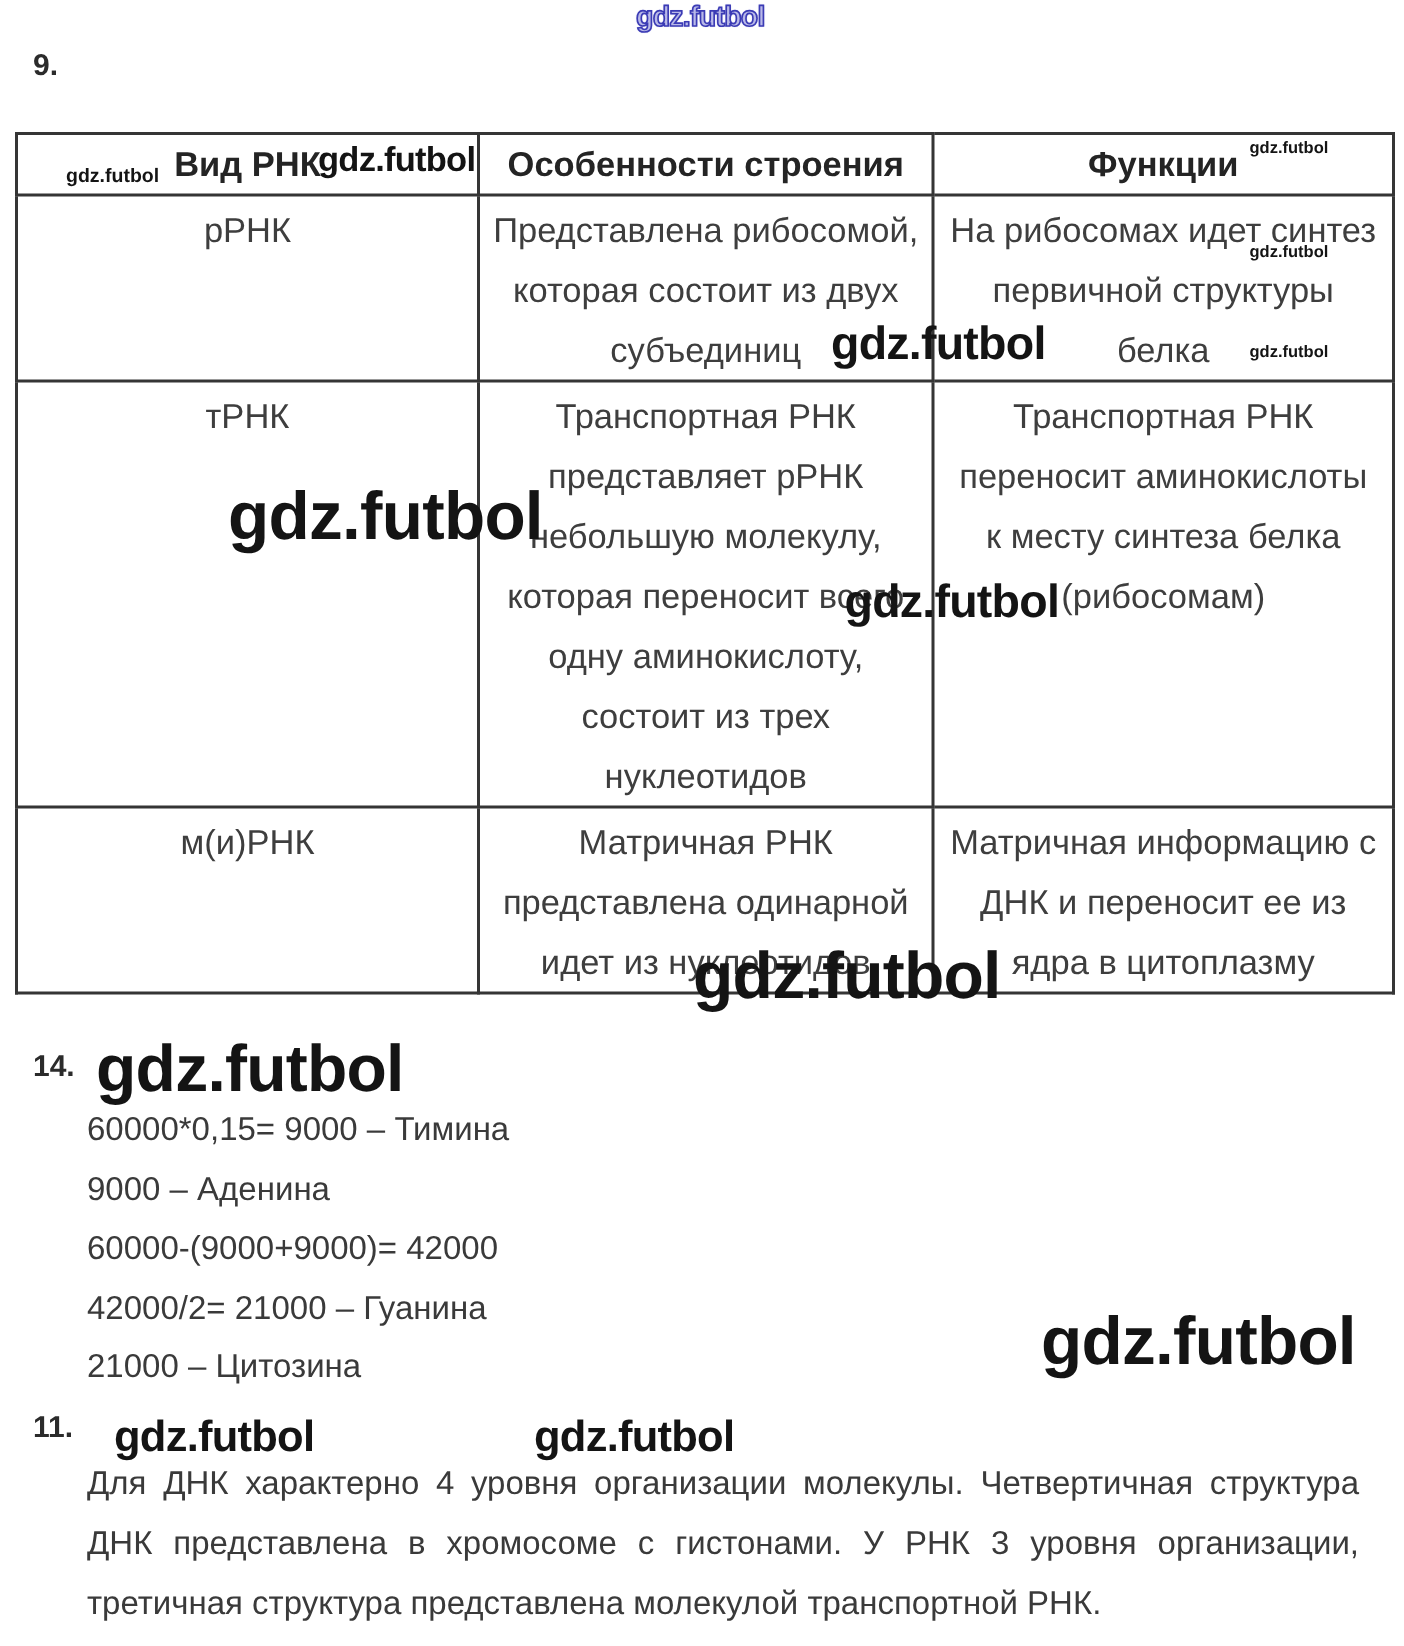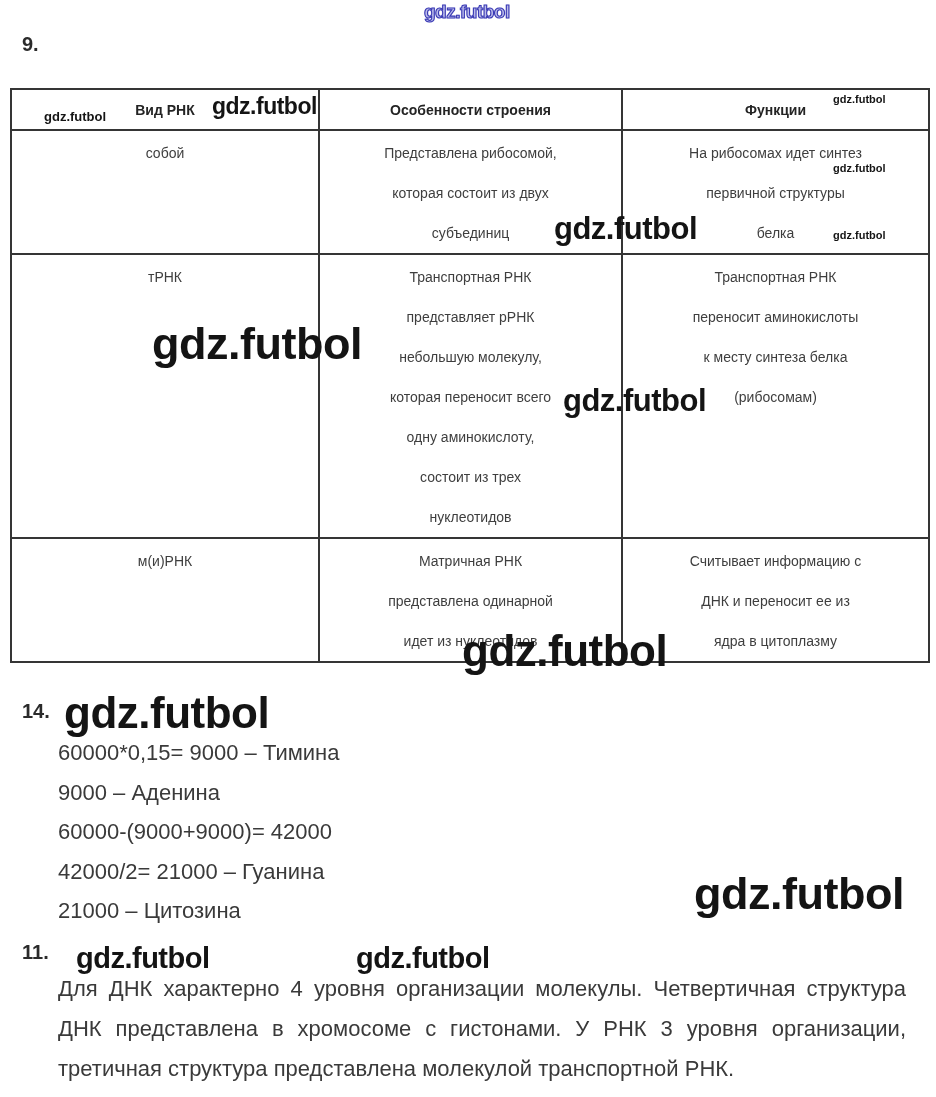--- a/index.html
+++ b/index.html
@@ -39,21 +39,21 @@
   .rna{
     position:absolute;left:10px;top:88px;
     width:918px;
     border-collapse:collapse;
     table-layout:fixed;
   }
   .rna th,.rna td{
     border:2px solid #353535;
     padding:0 0;
     text-align:center;
-    font-size:14px;
+    font-size:23px;
     color:#3e3e3e;
     margin-left:23px;
   }
   .rna th{
     font-weight:bold;
     color:#242424;
     height:39px;
     vertical-align:middle;
     line-height:1;
   }
@@ -92,21 +92,21 @@
     <thead>
       <tr>
         <th>Вид РНК</th>
         <th>Особенности строения</th>
         <th>Функции</th>
       </tr>
     </thead>
     <tbody>
       <tr style="height:120px">
         <td>
-          <div class="cl">собой</div>
+          <div class="cl">рРНК</div>
         </td>
         <td>
           <div class="cl">Представлена рибосомой,</div>
           <div class="cl">которая состоит из двух</div>
           <div class="cl">субъединиц</div>
         </td>
         <td>
           <div class="cl">На рибосомах идет синтез</div>
           <div class="cl">первичной структуры</div>
           <div class="cl">белка</div>
@@ -135,21 +135,21 @@
       <tr style="height:114px">
         <td>
           <div class="cl">м(и)РНК</div>
         </td>
         <td>
           <div class="cl">Матричная РНК</div>
           <div class="cl">представлена одинарной</div>
           <div class="cl">идет из нуклеотидов</div>
         </td>
         <td>
-          <div class="cl">Считывает информацию с</div>
+          <div class="cl">Матричная информацию с</div>
           <div class="cl">ДНК и переносит ее из</div>
           <div class="cl">ядра в цитоплазму</div>
         </td>
       </tr>
     </tbody>
   </table>
 
   <div class="wm wm-small" style="left:44px;top:110px;font-size:13px;">gdz.futbol</div>
   <div class="wm" style="left:212px;top:95px;font-size:23px;">gdz.futbol</div>
   <div class="wm wm-small" style="left:833px;top:94px;font-size:11px;">gdz.futbol</div>

